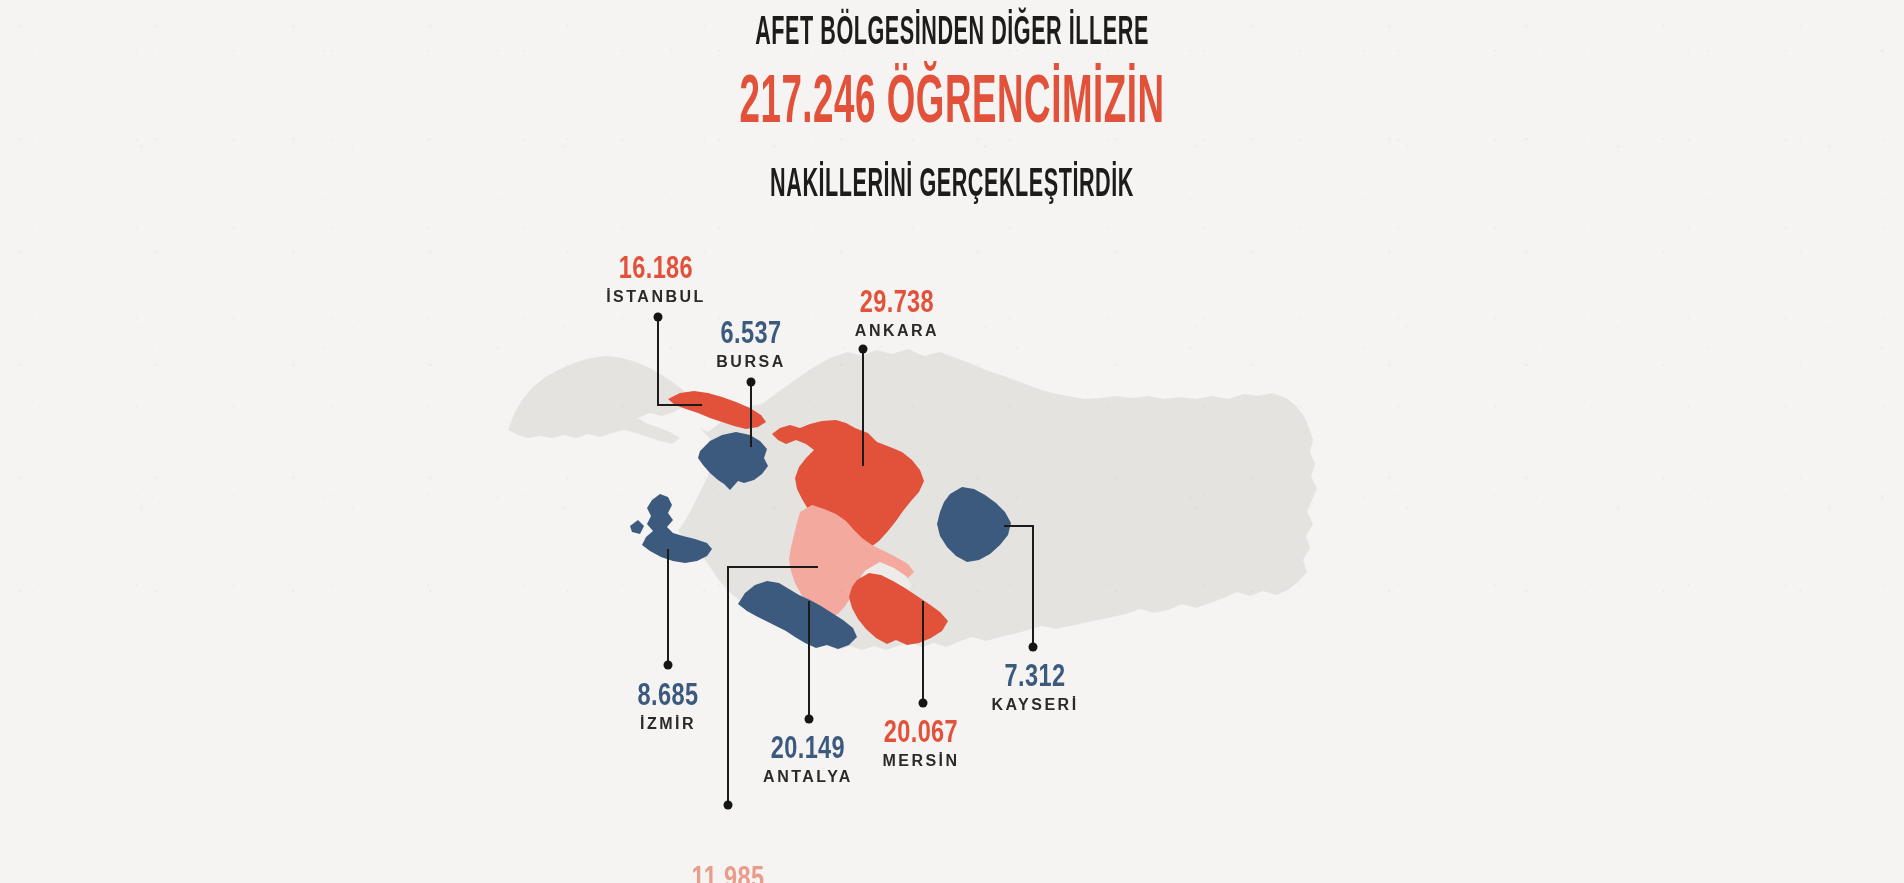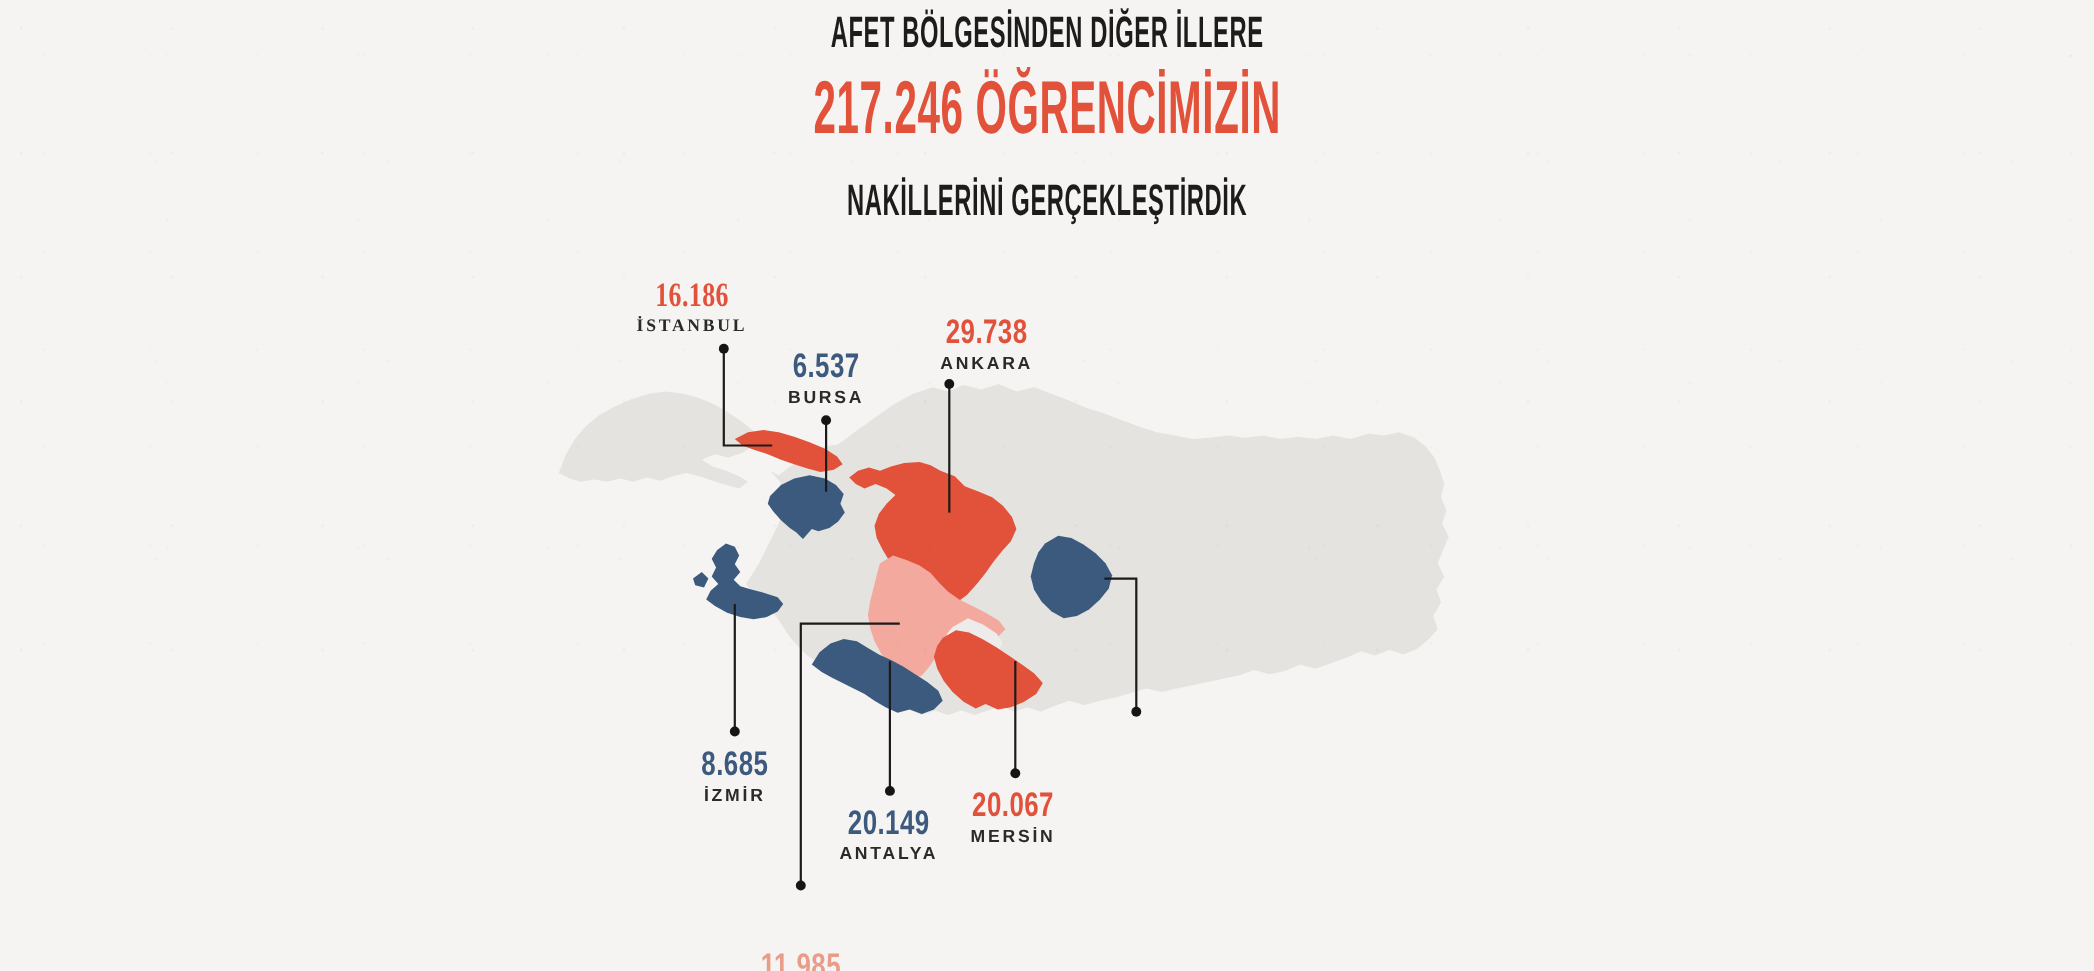--- a/index.html
+++ b/index.html
@@ -36,21 +36,21 @@
   .leader-dot{fill:#151515;}
 
   .city-label{position:absolute;width:260px;margin-left:-130px;text-align:center;white-space:nowrap;}
   .city-label .num{font-size:31px;font-weight:700;line-height:34px;}
   .city-label .num .squeezeN{display:inline-block;transform:scaleX(.76);transform-origin:center;letter-spacing:0.5px;}
   .city-label .name{font-size:16px;font-weight:700;line-height:24px;letter-spacing:2.5px;color:var(--name_ink,#2B2A28);}
   .num.red{color:var(--red,#E2513A);}
   .num.blue{color:var(--blue,#3C5A7E);}
   .num.salmon{color:var(--salmon_text,#EA9C8B);}
 
-  .lbl-istanbul{left:629px;top:251px;font-family:Liberation Serif, serif;}
+  .lbl-istanbul{left:656px;top:251px;}
   .lbl-bursa{left:751px;top:316px;}
   .lbl-ankara{left:897px;top:285px;}
   .lbl-kayseri{left:1035px;top:659px;}
   .lbl-izmir{left:668px;top:678px;}
   .lbl-antalya{left:808px;top:731px;}
   .lbl-mersin{left:921px;top:715px;}
   .lbl-konya{left:728px;top:815px;margin-top:46px;}
 </style>
 </head>
 <body>
@@ -144,20 +144,24 @@
     <div class="name">İSTANBUL</div>
   </div>
   <div class="city-label lbl-bursa">
     <div class="num blue"><span class="squeezeN">6.537</span></div>
     <div class="name">BURSA</div>
   </div>
   <div class="city-label lbl-ankara">
     <div class="num red"><span class="squeezeN">29.738</span></div>
     <div class="name">ANKARA</div>
   </div>
+  <div class="city-label lbl-kayseri">
+    <div class="num blue"><span class="squeezeN">7.312</span></div>
+    <div class="name">KAYSERİ</div>
+  </div>
   <div class="city-label lbl-izmir">
     <div class="num blue"><span class="squeezeN">8.685</span></div>
     <div class="name">İZMİR</div>
   </div>
   <div class="city-label lbl-antalya">
     <div class="num blue"><span class="squeezeN">20.149</span></div>
     <div class="name">ANTALYA</div>
   </div>
   <div class="city-label lbl-mersin">
     <div class="num red"><span class="squeezeN">20.067</span></div>

